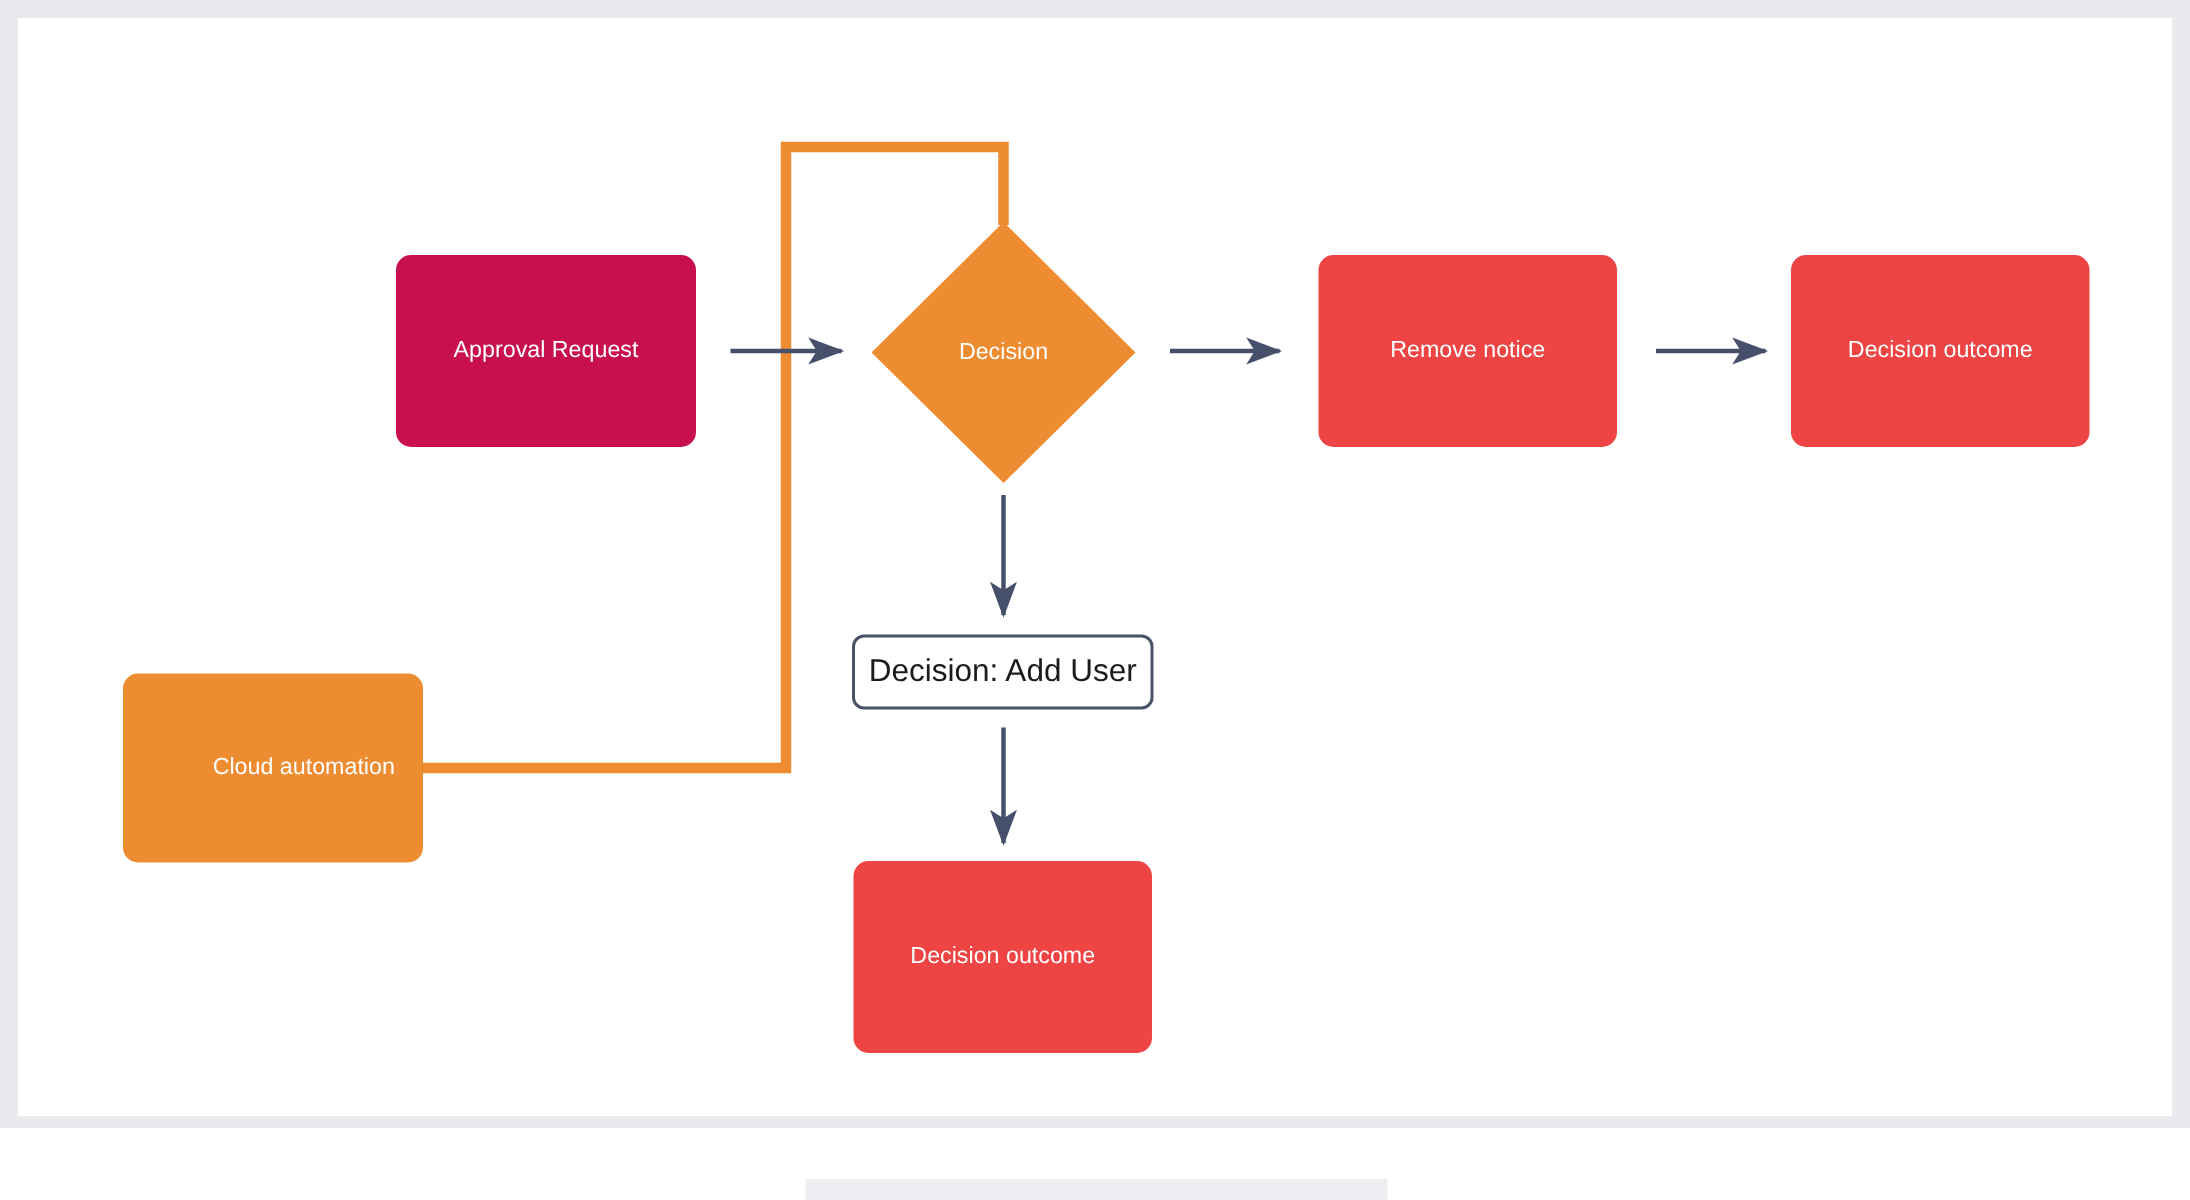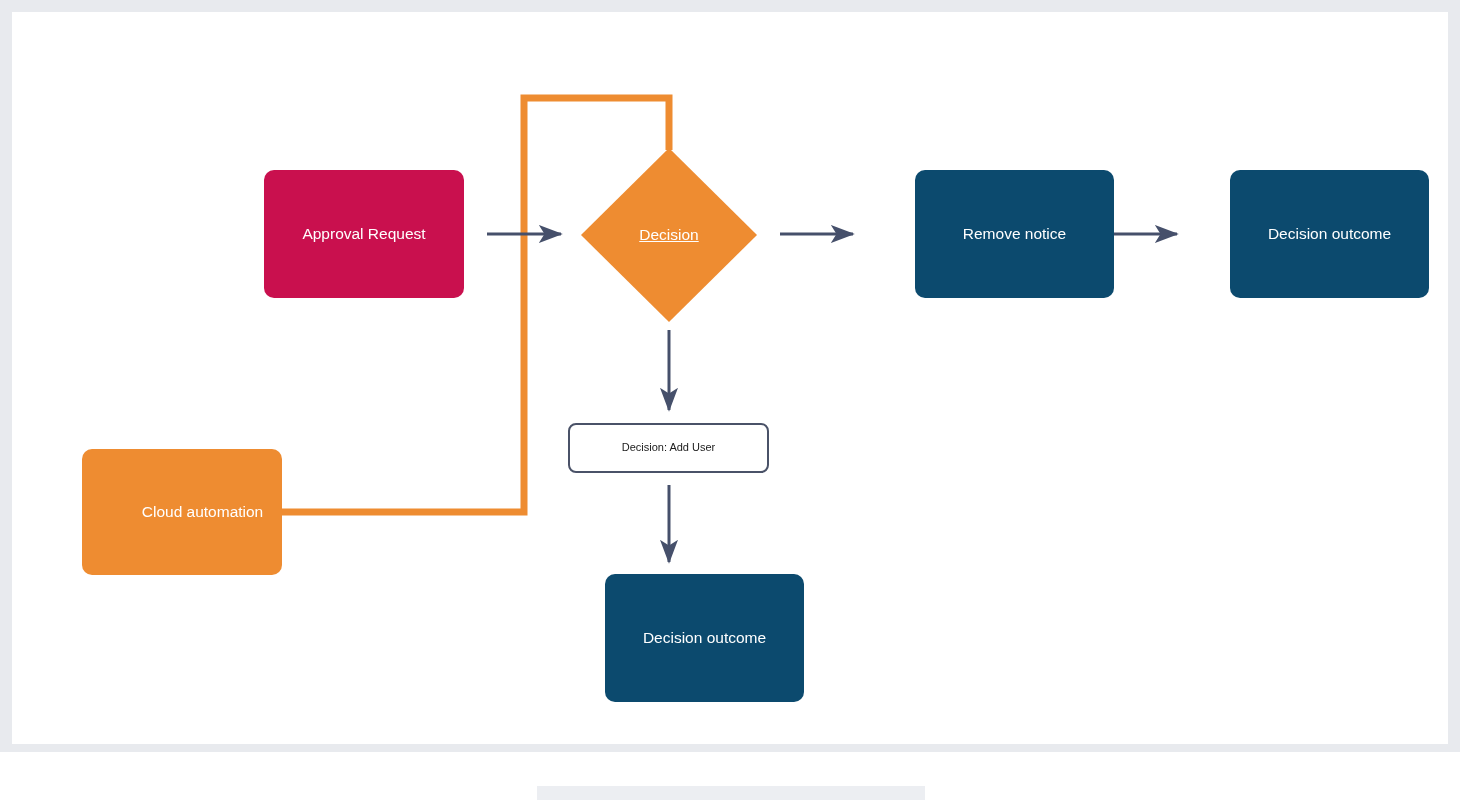--- a/index.html
+++ b/index.html
@@ -51,42 +51,41 @@
     box-sizing: border-box;
     text-align: center;
     line-height: 1.25;
   }
   .node-rect {
     border-radius: 10px;
     color: #ffffff;
     font-size: 15.5px;
   }
   .node-pink   { background: #c9104e; }
-  .node-blue   { background: #0c4a6e; margin-left: 36px; }
+  .node-blue   { background: #ef4444; }
   .node-orange { background: #ee8c31; padding-left: 41px; }
   .node-plain {
     background: #ffffff;
     border: 2px solid #4a5268;
     border-radius: 8px;
     color: #1b1b1b;
-    font-size: 11px;
+    font-size: 21px;
   }
   .node-diamond {
     color: #ffffff;
     font-size: 15.5px;
   }
   .diamond-shape {
     position: absolute;
     left: 0;
     top: 0;
   }
   .diamond-label {
     position: relative;
     z-index: 2;
-    text-decoration: underline;
   }
   
   .bottom-bar {
     position: absolute;
     left: 537px;
     top: 786px;
     width: 388px;
     height: 14px;
     background: #eceef2;
   }

